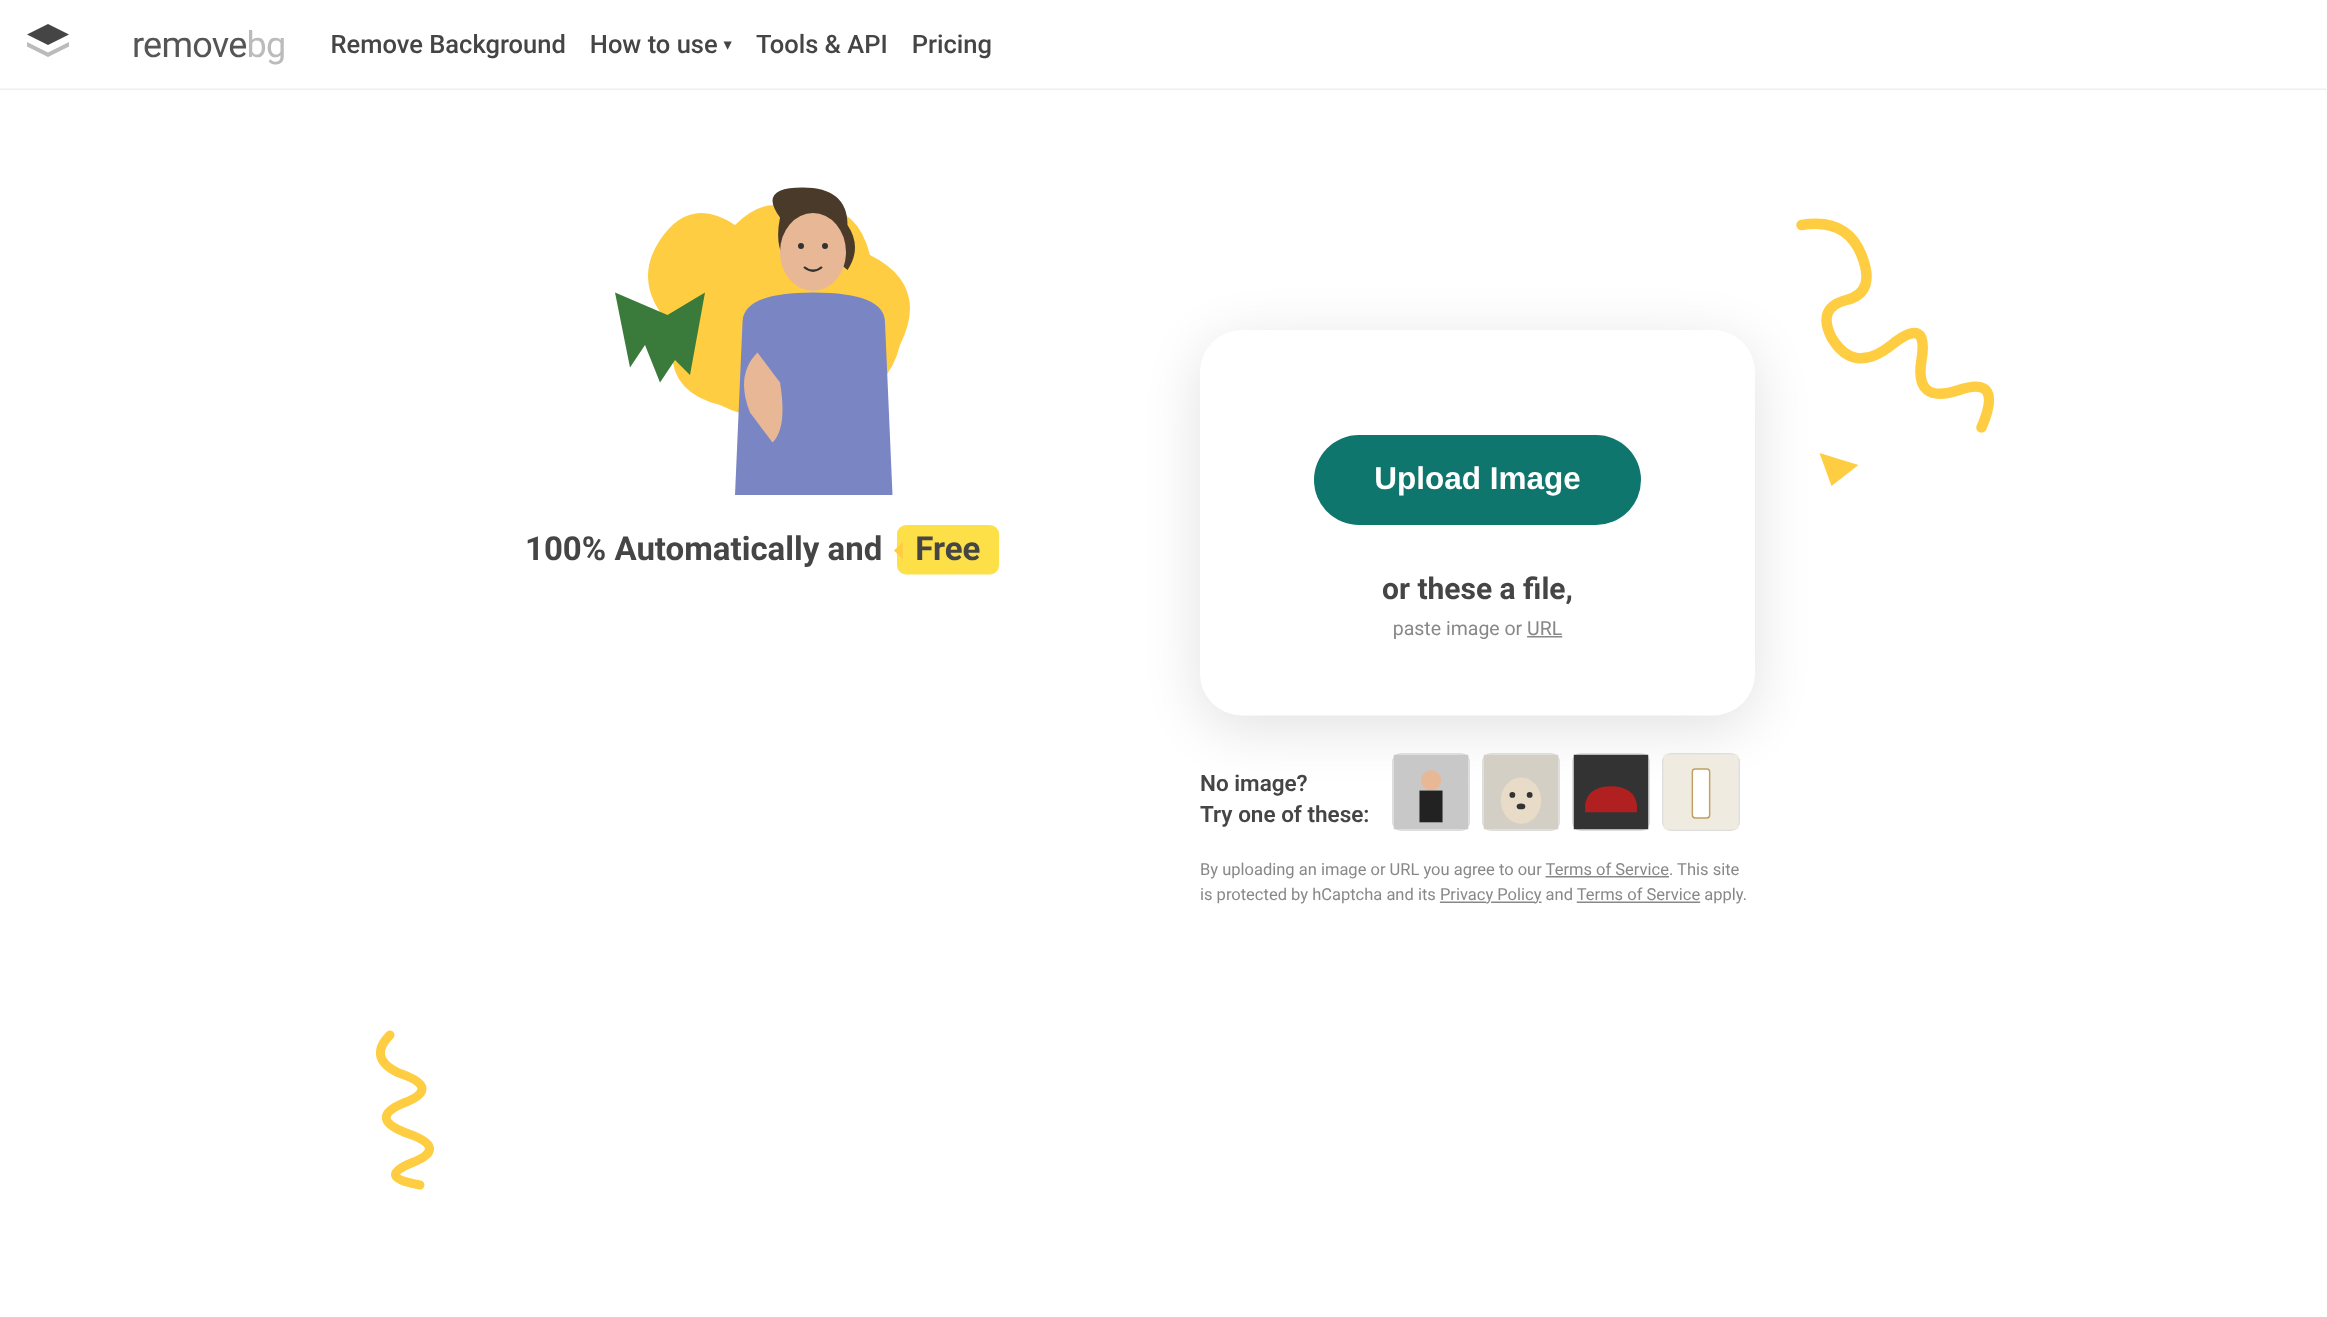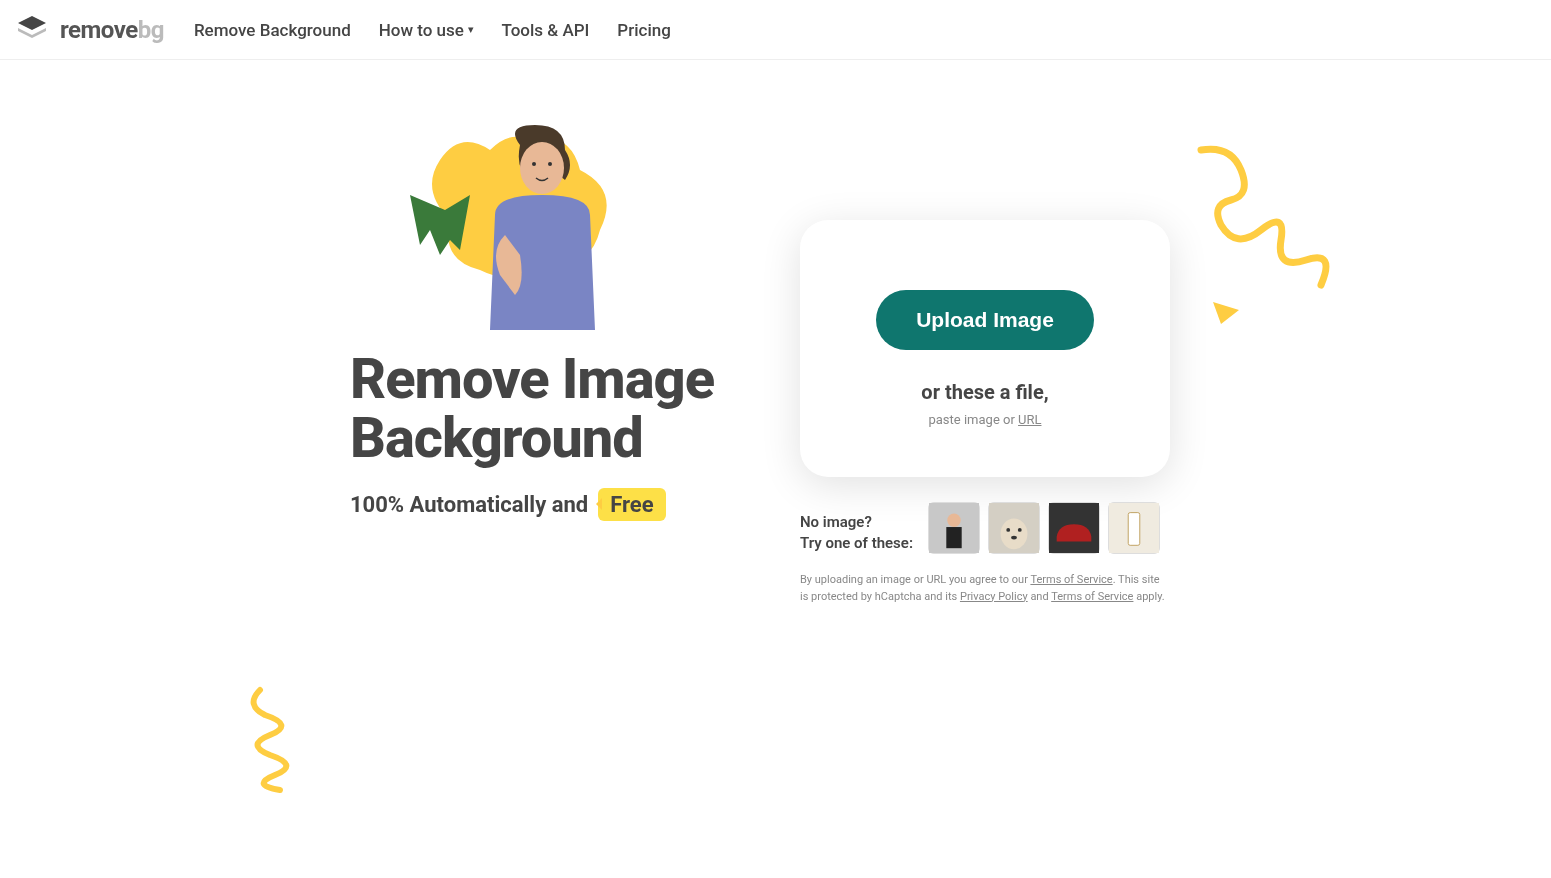--- a/index.html
+++ b/index.html
@@ -24,28 +24,29 @@
       align-items: center;
       gap: 10px;
     }
     .logo-icon {
       width: 36px;
       height: 36px;
       position: relative;
     }
     .logo-text {
       font-size: 24px;
-      font-weight: 700;
+      font-weight: 400;
       letter-spacing: -0.5px;
+      margin-left: 28px;
     }
     .logo-text .remove { color: #555; }
     .logo-text .bg { color: #bbb; }
     nav {
       display: flex;
-      gap: 28px;
+      gap: 16px;
       margin-left: 30px;
     }
     nav a {
       color: #454545;
       text-decoration: none;
       font-size: 17px;
       font-weight: 500;
       display: flex;
       align-items: center;
       gap: 4px;
@@ -223,21 +224,20 @@
         <rect x="115" y="155" width="45" height="55" rx="6" fill="#fff" stroke="#ccc"></rect>
         <path d="M130 25 Q115 5 145 5 Q175 5 175 30 Q185 45 175 60 Q170 55 160 55 Q150 55 140 60 Q125 50 130 25 Z" fill="#4a3a2a"></path>
         <ellipse cx="152" cy="48" rx="22" ry="26" fill="#e8b896"></ellipse>
         <circle cx="144" cy="44" r="2" fill="#333"></circle>
         <circle cx="160" cy="44" r="2" fill="#333"></circle>
         <path d="M146 58 Q152 63 158 58" stroke="#333" fill="none" stroke-width="1.5"></path>
         <path d="M105 95 Q105 75 152 75 Q200 75 200 95 L205 210 L100 210 Z" fill="#7a85c4"></path>
         <path d="M110 155 Q100 130 115 115 L130 135 Q135 165 125 175 Z" fill="#e8b896"></path>
       </svg>
     </div>
-    <h1>Remove Image Background</h1>
     <div class="subtitle">
       <span>100% Automatically and</span>
       <span class="free-badge">Free</span>
     </div>
   </div>
 
   <div class="hero-right">
     <div class="upload-card">
       <button class="upload-btn">Upload Image</button>
       <div class="drop-text">or these a file,</div>

